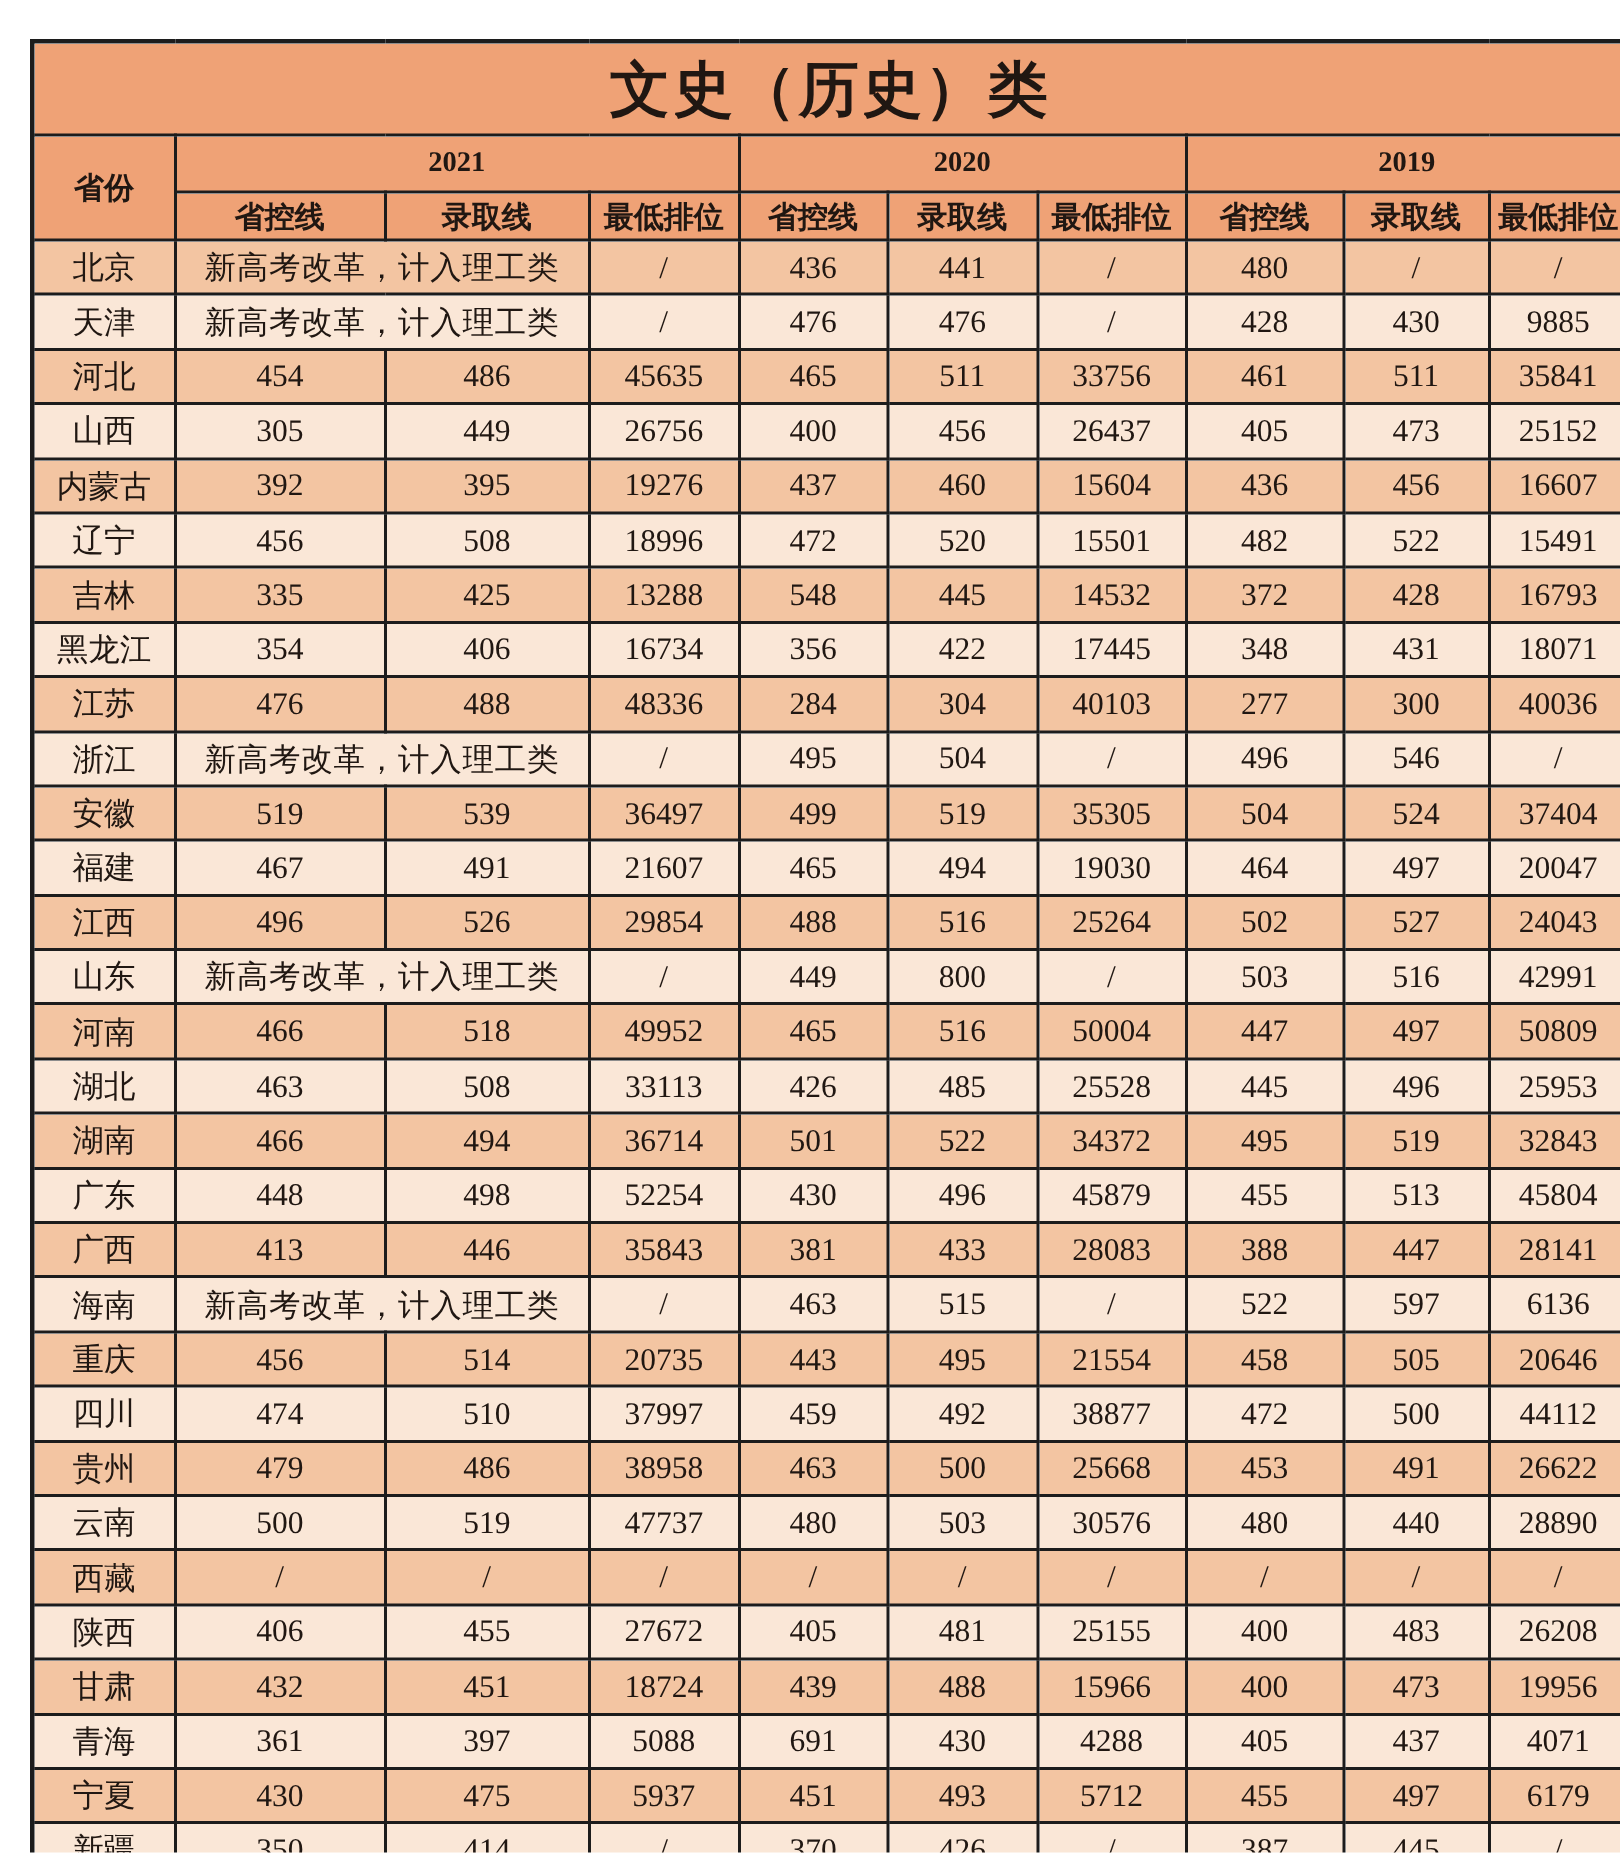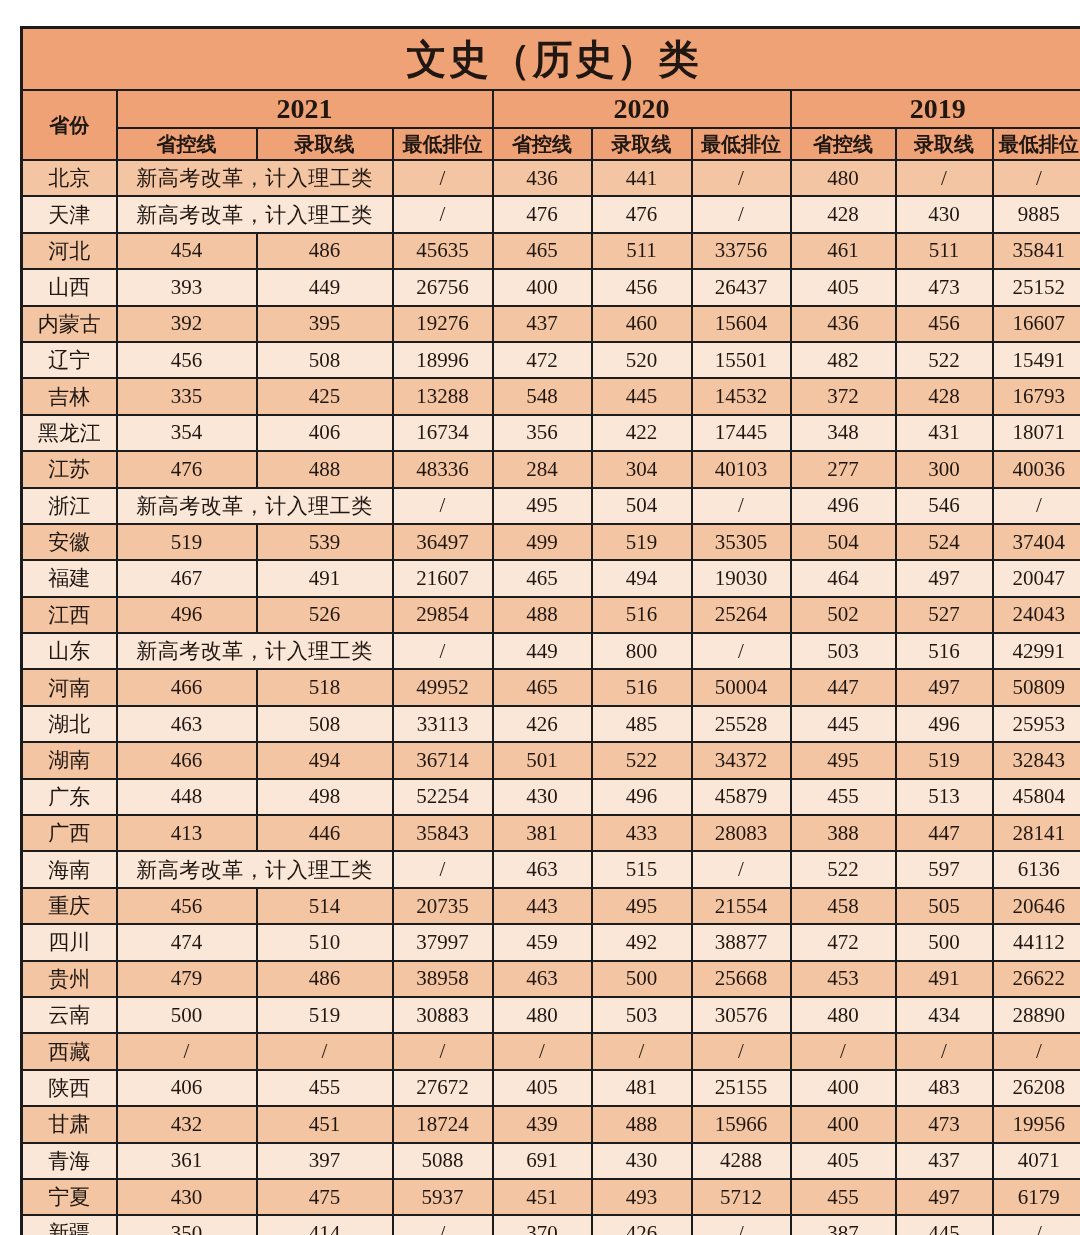--- a/index.html
+++ b/index.html
@@ -39,21 +39,21 @@
   .title-cell{
     background:var(--header-bg);
     height:60px;
     font-size:40px;
     font-weight:bold;
     letter-spacing:2px;
   }
   .year-cell{
     background:var(--header-bg);
     height:36px;
-    font-size:28px;
+    font-size:19px;
     font-weight:bold;
   }
   .prov-head, .sub-cell{
     background:var(--header-bg);
     font-size:20px;
     font-weight:bold;
   }
   .sub-cell{height:30px;}
   tr.data-row{height:36.4px;}
   tr.data-row td{font-size:21px;}
@@ -131,21 +131,21 @@
           <td class="">45635</td>
           <td class="">465</td>
           <td class="">511</td>
           <td class="">33756</td>
           <td class="">461</td>
           <td class="">511</td>
           <td class="">35841</td>
         </tr>
         <tr class="data-row row-light">
           <td class="province">山西</td>
-          <td class="">393</td>
+          <td class="">305</td>
           <td class="">449</td>
           <td class="">26756</td>
           <td class="">400</td>
           <td class="">456</td>
           <td class="">26437</td>
           <td class="">405</td>
           <td class="">473</td>
           <td class="">25152</td>
         </tr>
         <tr class="data-row row-dark">
@@ -370,26 +370,26 @@
           <td class="">500</td>
           <td class="">25668</td>
           <td class="">453</td>
           <td class="">491</td>
           <td class="">26622</td>
         </tr>
         <tr class="data-row row-light">
           <td class="province">云南</td>
           <td class="">500</td>
           <td class="">519</td>
-          <td class="">30883</td>
+          <td class="">47737</td>
           <td class="">480</td>
           <td class="">503</td>
           <td class="">30576</td>
           <td class="">480</td>
-          <td class="">434</td>
+          <td class="">440</td>
           <td class="">28890</td>
         </tr>
         <tr class="data-row row-dark">
           <td class="province">西藏</td>
           <td class="">/</td>
           <td class="">/</td>
           <td class="">/</td>
           <td class="">/</td>
           <td class="">/</td>
           <td class="">/</td>

